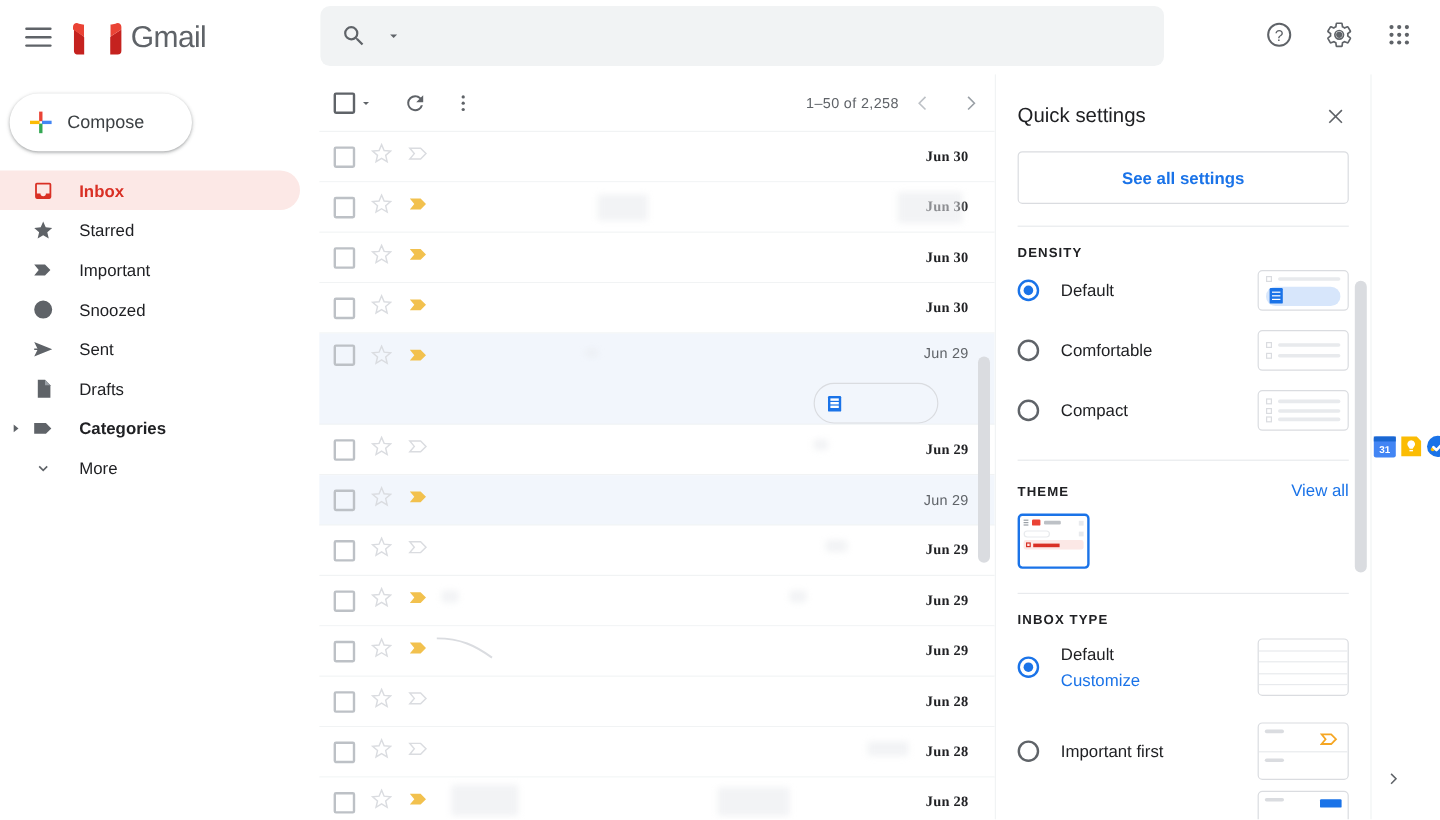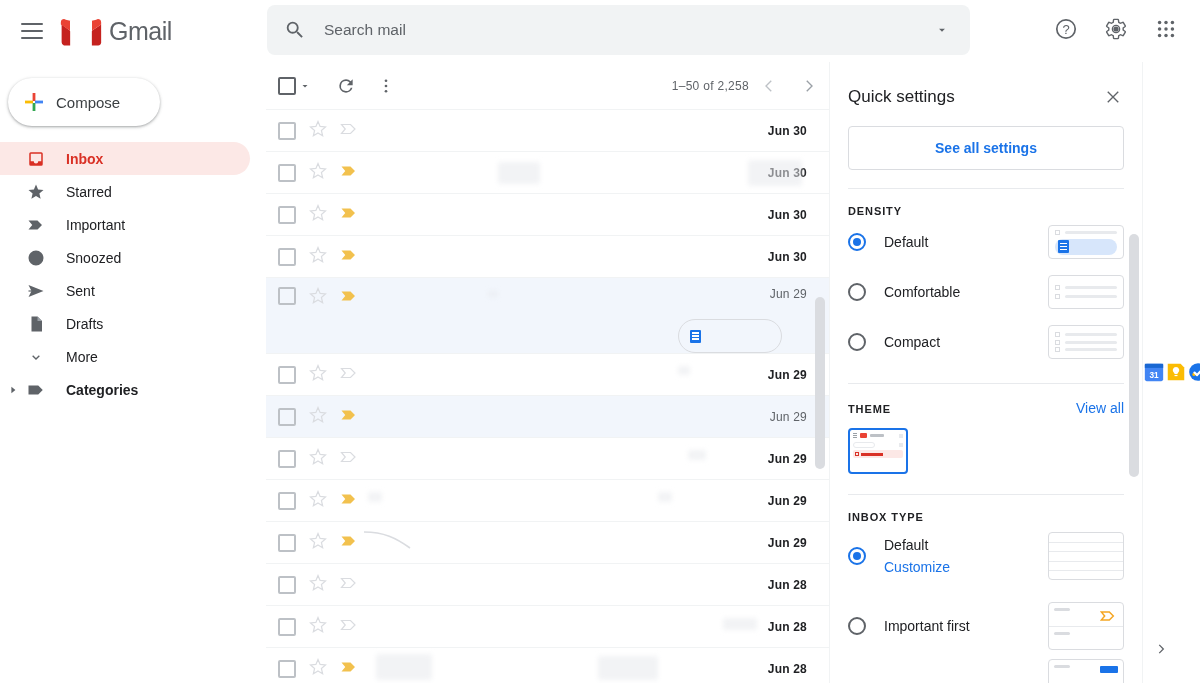--- a/index.html
+++ b/index.html
@@ -118,21 +118,21 @@
   .mrow .cbox2 {
     width: 18px; height: 18px; border: 2px solid #bdc1c6; border-radius: 2px; flex: none;
   }
   .mrow .star { margin-left: 13px; flex: none; }
   .mrow .imp { margin-left: 13px; flex: none; }
   .mrow .body { flex: 1; height: 100%; position: relative; }
   .mrow .date {
     font-size: 12px; color: #5f6368; padding-right: 22px; flex: none;
     letter-spacing: .2px;
   }
-  .mrow.unread .date { font-weight: bold; color: #202124; }
+  .mrow.unread .date { font-weight: bold; color: #202124; font-family: Liberation Serif, serif; }
 
   .smartchip {
     position: absolute; left: 320px; top: 32px;
     width: 104px; height: 34px; border: 1px solid #dadce0; border-radius: 17px;
     display: flex; align-items: center; padding-left: 11px; background: #f2f6fc;
   }
   .redact {
     position: absolute; background: rgba(232,234,237,.55);
     border-radius: 2px; filter: blur(2.5px);
   }
@@ -277,21 +277,20 @@
         <path d="M12 6l14 10.5L40 6v13L26 29.5 12 19z" fill="#fff"></path>
         <path d="M12 6v13l14 10.5V16.5z" fill="#fff"></path>
       </svg>
       <span class="brand-text">Gmail</span>
     </div>
 
     <div class="searchwrap">
       <svg class="sicon" viewBox="0 0 24 24">
         <path d="M15.5 14h-.79l-.28-.27A6.47 6.47 0 0 0 16 9.5 6.5 6.5 0 1 0 9.5 16c1.61 0 3.09-.59 4.23-1.57l.27.28v.79l5 4.99L20.49 19zm-6 0A4.5 4.5 0 1 1 14 9.5 4.49 4.49 0 0 1 9.5 14z" fill="#5f6368"></path>
       </svg>
-      <input class="searchinput" type="text" placeholder="Search mail" style="">
       <div class="searchopts">
         <svg width="14" height="14" viewBox="0 0 24 24">
             <path d="M7 10l5 5 5-5z" fill="#5f6368"></path>
           </svg>
       </div>
     </div>
 
     <div class="topicons">
       <div class="iconbtn">
         <svg width="24" height="24" viewBox="0 0 24 24">
@@ -386,41 +385,41 @@
       <div class="navitem">
         <span class="nicon">
           <svg width="18" height="18" viewBox="0 0 24 24">
               <path d="M6 2h8l6 6v14H6z" fill="#5f6368"></path>
               <path d="M14 2v6h6" fill="#9aa0a6"></path>
             </svg>
         </span>
         <span class="nlabel">Drafts</span>
       </div>
 
+      <div class="navitem bold">
+        <span class="caret">
+          <svg width="8" height="8" viewBox="0 0 10 10">
+              <path d="M3 1l5 4-5 4z" fill="#5f6368"></path>
+            </svg>
+        </span>
+        <span class="nicon">
+          <svg width="18" height="18" viewBox="0 0 24 24">
+              <path d="M2 6h13l6 6-6 6H2z" fill="#5f6368"></path>
+            </svg>
+        </span>
+        <span class="nlabel">Categories</span>
+      </div>
+
       <div class="navitem">
         <span class="nicon">
           <svg width="16" height="16" viewBox="0 0 24 24">
               <path d="M7 10l5 5 5-5" fill="none" stroke="#5f6368" stroke-width="2"></path>
             </svg>
         </span>
         <span class="nlabel">More</span>
-      </div>
-
-      <div class="navitem bold">
-        <span class="caret">
-          <svg width="8" height="8" viewBox="0 0 10 10">
-              <path d="M3 1l5 4-5 4z" fill="#5f6368"></path>
-            </svg>
-        </span>
-        <span class="nicon">
-          <svg width="18" height="18" viewBox="0 0 24 24">
-              <path d="M2 6h13l6 6-6 6H2z" fill="#5f6368"></path>
-            </svg>
-        </span>
-        <span class="nlabel">Categories</span>
       </div>
 
     </div>
   </div>
 
   <div class="mainlist">
 
     <div class="listtoolbar">
       <div class="tb-check">
         <div class="cbox"></div>

